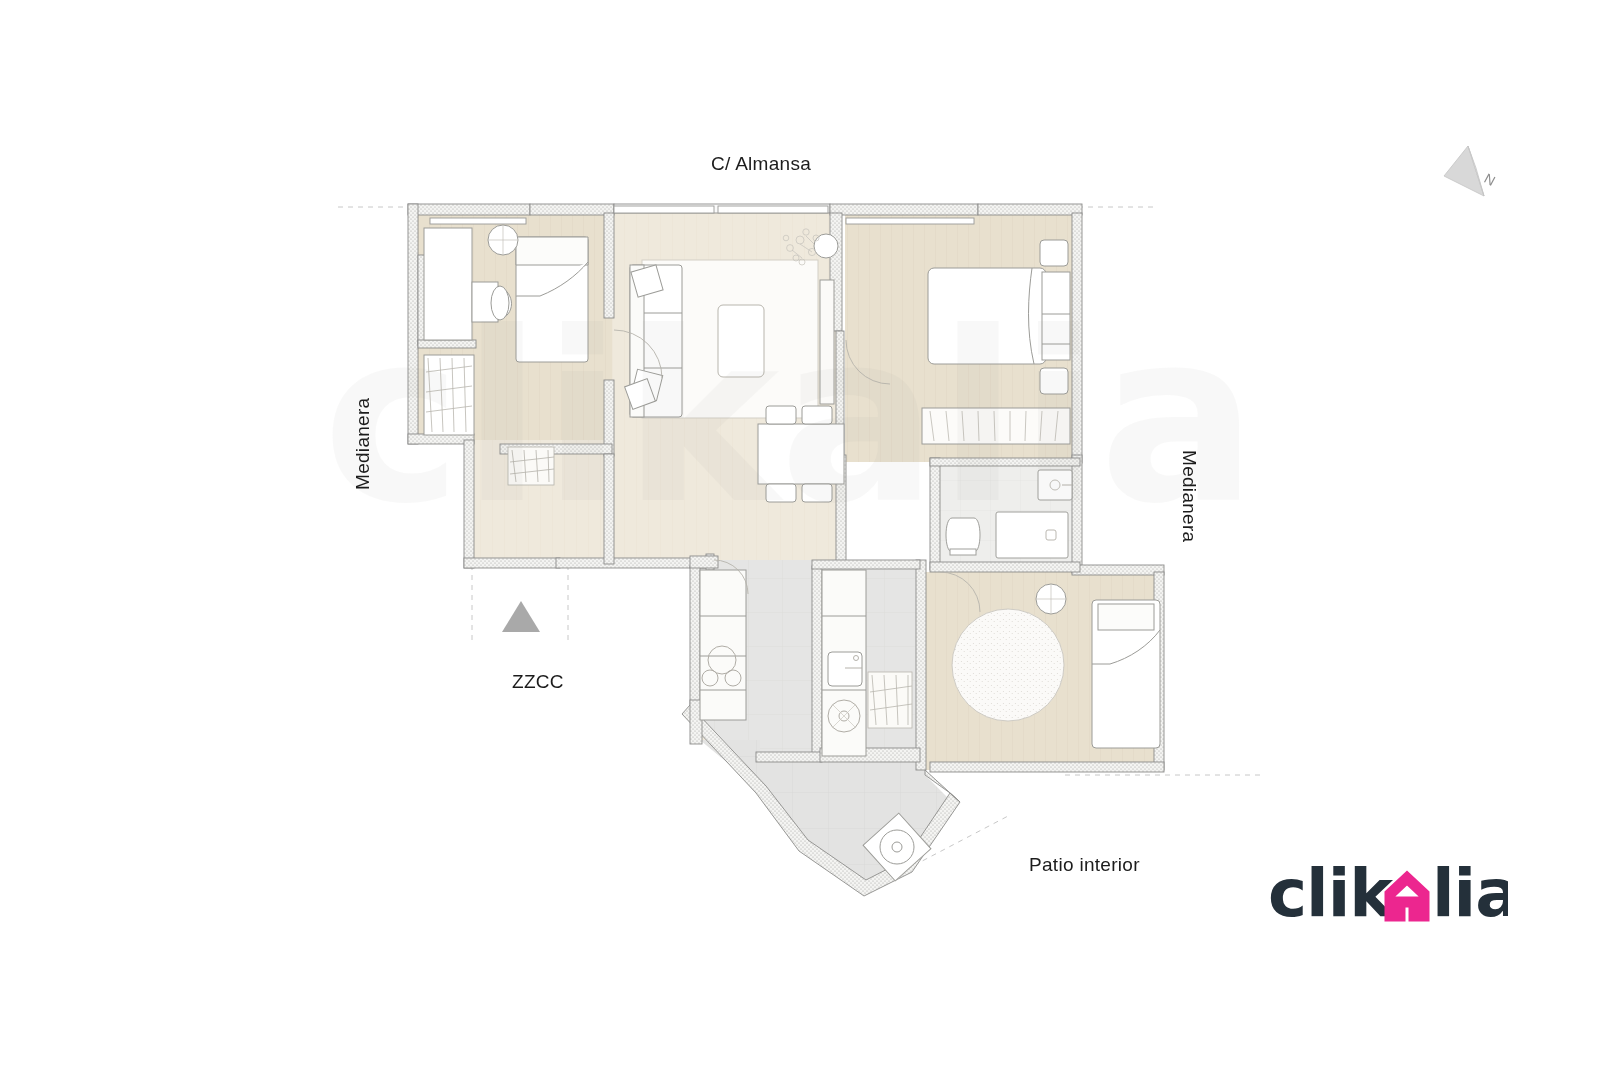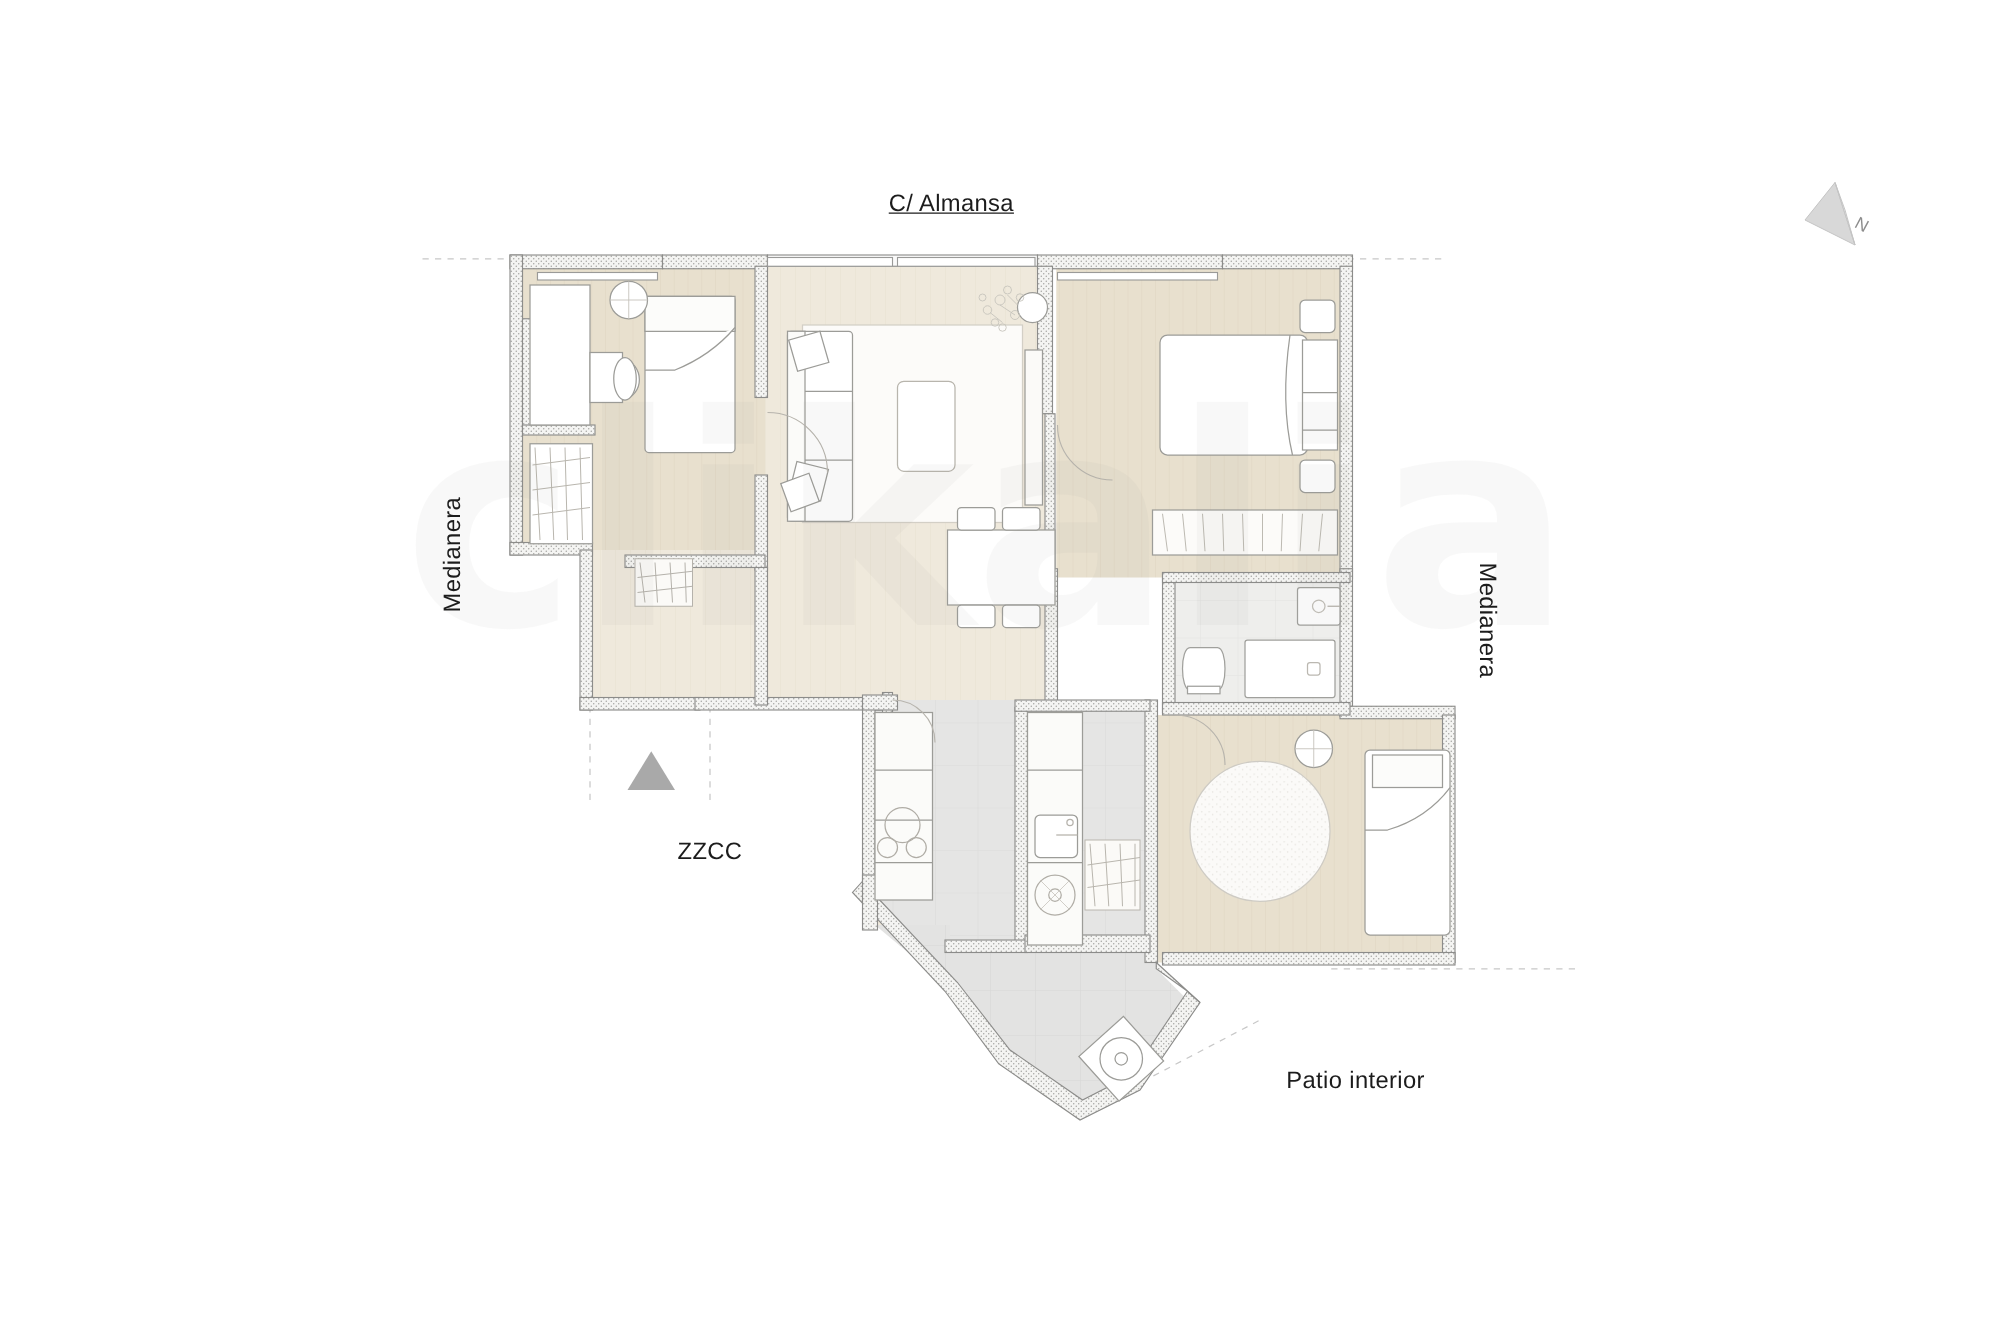--- a/index.html
+++ b/index.html
@@ -344,26 +344,36 @@
 
     <g opacity="0.055">
       <text x="790" y="500" font-family="DejaVu Sans, sans-serif" font-size="235" font-weight="700" fill="#8f8f8a" text-anchor="middle">clikalia</text>
     </g>
 
     <g>
       <path d="M521,601 L540,632 L502,632 Z" fill="#a9a9a9"></path>
     </g>
   </svg>
 
-  <div class="label" style="left:711px; top:153px;text-decoration:underline;">C/ Almansa</div>
+  <div class="label" style="left:711px; top:153px;">C/ Almansa</div>
 
   <div class="label label-vert-left" style="left:352px; top:490px;">Medianera</div>
 
   <div class="label label-vert-right" style="left:1200px; top:450px;">Medianera</div>
 
-  <div class="label" style="left:542px; top:671px;">ZZCC</div>
+  <div class="label" style="left:512px; top:671px;">ZZCC</div>
 
   <div class="label" style="left:1029px; top:814px;margin-top:40px;">Patio interior</div>
 
   <div class="label" style="left:1489px; top:170px; font-size:14px; color:#8d8d8d; transform:rotate(28deg); transform-origin:left top;">N</div>
 
+  <div class="logo">
+    <svg width="240" height="72" viewBox="0 0 240 72">
+      <text id="logo-t1" class="logo-text" x="0" y="56" fill="#24303a">clik</text>
+
+      <g>
+        <path d="M122,56 L122,34 L139,18 L156,34 L156,56 L146,56 L146,42 L132,42 L132,56 Z" fill="none" stroke="#ec268f" stroke-width="11" stroke-linejoin="miter"></path>
+      </g>
+      <text id="logo-t2" class="logo-text" x="164" y="56" fill="#24303a">lia</text>
+    </svg>
+  </div>
 
 </div>
 
 </body></html>

